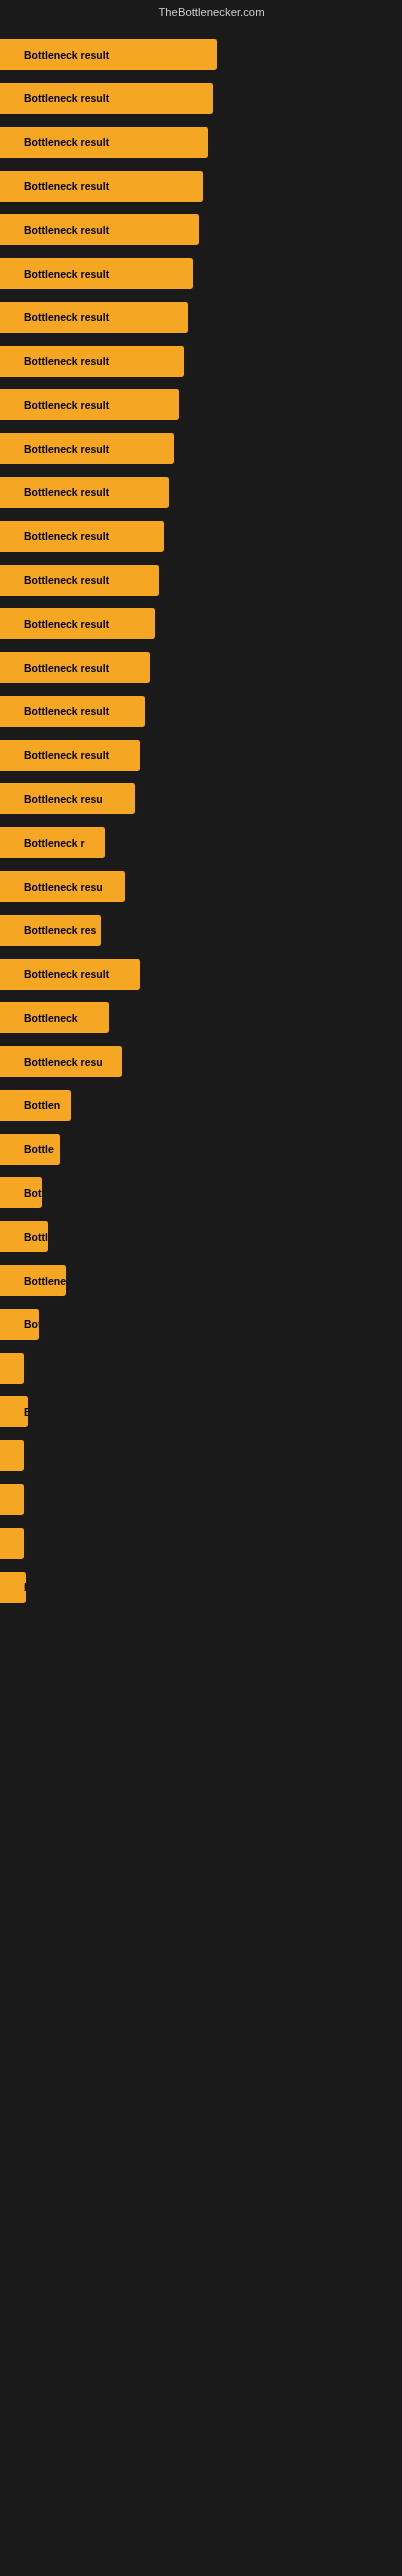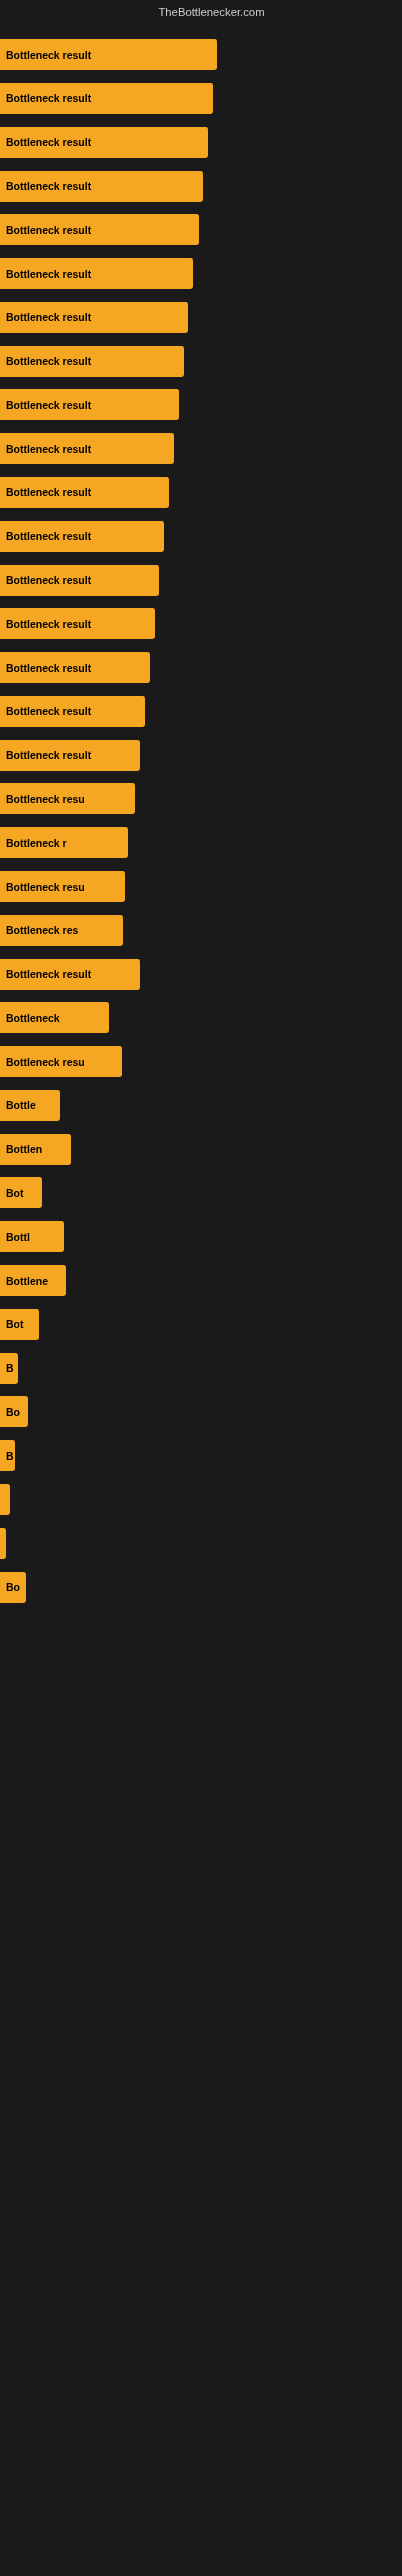--- a/index.html
+++ b/index.html
@@ -28,21 +28,21 @@
     .bar-row {
       margin-bottom: 0px;
       padding: 6.4px 0;
     }
     .bar {
       height: 31px;
       background-color: #f5a623;
       border-radius: 0 2.4px 2.4px 0;
       display: flex;
       align-items: center;
-      padding-left: 6px;
+      padding-left: 24px;
       font-size: 10.5px;
       font-weight: bold;
       color: #000;
       white-space: nowrap;
       overflow: hidden;
     }
   </style>
 </head>
 <body>
 
@@ -97,48 +97,48 @@
     <div class="bar-row">
       <div class="bar" style="width: 145px;">Bottleneck result</div>
     </div>
     <div class="bar-row">
       <div class="bar" style="width: 140px;">Bottleneck result</div>
     </div>
     <div class="bar-row">
       <div class="bar" style="width: 135px;">Bottleneck resu</div>
     </div>
     <div class="bar-row">
-      <div class="bar" style="width: 128px;">Bottleneck r</div>
+      <div class="bar" style="width: 105px;">Bottleneck r</div>
     </div>
     <div class="bar-row">
       <div class="bar" style="width: 125px;">Bottleneck resu</div>
     </div>
     <div class="bar-row">
-      <div class="bar" style="width: 123px;">Bottleneck res</div>
+      <div class="bar" style="width: 101px;">Bottleneck res</div>
     </div>
     <div class="bar-row">
       <div class="bar" style="width: 140px;">Bottleneck result</div>
     </div>
     <div class="bar-row">
       <div class="bar" style="width: 109px;">Bottleneck</div>
     </div>
     <div class="bar-row">
       <div class="bar" style="width: 122px;">Bottleneck resu</div>
     </div>
     <div class="bar-row">
-      <div class="bar" style="width: 60px;">Bottle</div>
+      <div class="bar" style="width: 71px;">Bottlen</div>
     </div>
     <div class="bar-row">
-      <div class="bar" style="width: 71px;">Bottlen</div>
+      <div class="bar" style="width: 60px;">Bottle</div>
     </div>
     <div class="bar-row">
       <div class="bar" style="width: 42px;">Bot</div>
     </div>
     <div class="bar-row">
-      <div class="bar" style="width: 64px;">Bottl</div>
+      <div class="bar" style="width: 48px;">Bottl</div>
     </div>
     <div class="bar-row">
       <div class="bar" style="width: 66px;">Bottlene</div>
     </div>
     <div class="bar-row">
       <div class="bar" style="width: 39px;">Bot</div>
     </div>
     <div class="bar-row">
       <div class="bar" style="width: 17.7px;">B</div>
     </div>

